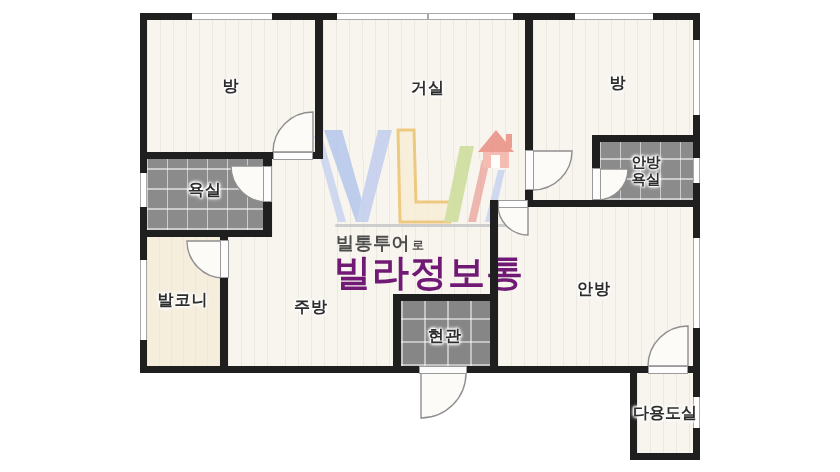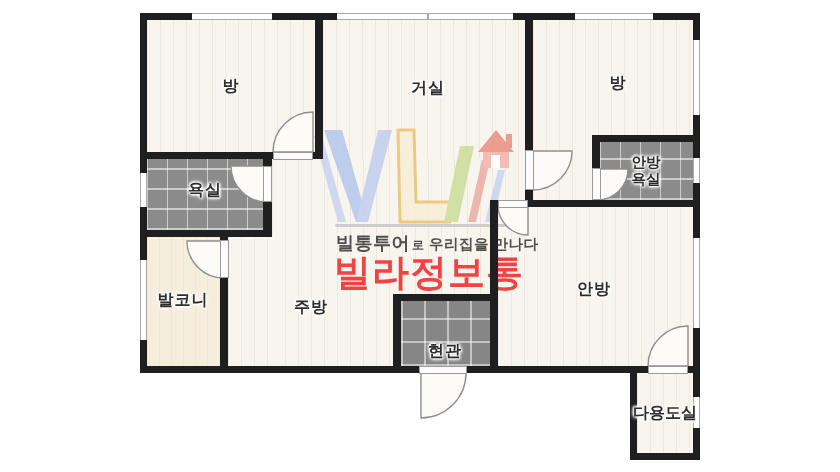--- a/index.html
+++ b/index.html
@@ -28,21 +28,21 @@
   #doors{position:absolute;left:0;top:0;}
   .doorpie{fill:#fcfbf7;stroke:#8f8f8f;stroke-width:1.4;}
   
   #wm-logo{position:absolute;left:310px;top:126px;opacity:.82;}
   #wm-divider{position:absolute;left:335px;top:224px;width:188px;height:2.5px;background:#cdcdcd;border-radius:2px;}
   #wm-tagline{position:absolute;left:336px;top:231px;display:flex;align-items:baseline;gap:2px;
     color:#4e4e4e;white-space:nowrap;}
   #wm-tagline .big{font-size:18px;font-weight:700;letter-spacing:.5px;}
   #wm-tagline .sm{font-size:12px;font-weight:700;}
   #wm-tagline .rest{font-size:14.5px;font-weight:700;letter-spacing:.5px;margin-left:3px;}
-  #wm-brand{position:absolute;left:334px;top:254px;font-size:37px;font-weight:800;color:#ef4444;
+  #wm-brand{position:absolute;left:334px;top:254px;font-size:37px;font-weight:800;color:#701a75;
     letter-spacing:1px;line-height:1;white-space:nowrap;}
 </style>
 </head>
 <body>
 
 <div id="canvas">
 
   <div class="floor-plank" style="left:147px;top:20px;width:168px;height:132px"></div>
   <div class="floor-plank" style="left:323px;top:20px;width:202px;height:182px"></div>
   <div class="floor-plank" style="left:272px;top:159px;width:218px;height:135px"></div>
@@ -69,21 +69,20 @@
       <rect x="196" y="8" width="6" height="14" fill="#ea8a7e"></rect>
       <rect x="173" y="24" width="26" height="18" fill="#f4b0a5"></rect>
       <polygon points="168,26 186,4 204,26" fill="#ea8a7e"></polygon>
       <rect x="181" y="29" width="9" height="13" fill="#ffffff"></rect>
     </g>
   </svg>
   <div id="wm-divider"></div>
   <div id="wm-tagline">
     <span class="big">빌통투어</span>
       <span class="sm">로</span>
-      <span class="rest">우리집을 만나다</span>
   </div>
   <div id="wm-brand">빌라정보통</div>
 
   <svg id="doors" width="840" height="472" viewBox="0 0 840 472">
     <path class="doorpie" d="M 313 152 L 313 112 A 40 40 0 0 0 273 152 Z"></path>
     <path class="doorpie" d="M 267 166 L 267 202 A 36 36 0 0 1 231 166 Z"></path>
     <path class="doorpie" d="M 224 241 L 224 278 A 37 37 0 0 1 187 241 Z"></path>
     <path class="doorpie" d="M 533 151 L 533 190 A 39 39 0 0 0 572 151 Z"></path>
     <path class="doorpie" d="M 597 169 L 597 200 A 31 31 0 0 0 628 169 Z"></path>
     <path class="doorpie" d="M 528 205 L 498 205 A 30 30 0 0 0 528 235 Z"></path>
@@ -134,17 +133,17 @@
   <div class="room-label" style="left:231px;top:86px">방</div>
   <div class="room-label" style="left:428px;top:88px">거실</div>
   <div class="room-label" style="left:618px;top:83px">방</div>
   <div class="room-label" style="left:205px;top:190px">욕실</div>
   <div class="room-label two-line" style="left:646px;top:171px">
     <div>안방</div>
     <div>욕실</div>
   </div>
   <div class="room-label" style="left:183px;top:300px">발코니</div>
   <div class="room-label" style="left:311px;top:307px">주방</div>
-  <div class="room-label" style="left:445px;top:351px">현관</div>
+  <div class="room-label" style="left:445px;top:336px">현관</div>
   <div class="room-label" style="left:594px;top:289px">안방</div>
   <div class="room-label small" style="left:665px;top:413px">다용도실</div>
 
 </div>
 
 </body></html>

